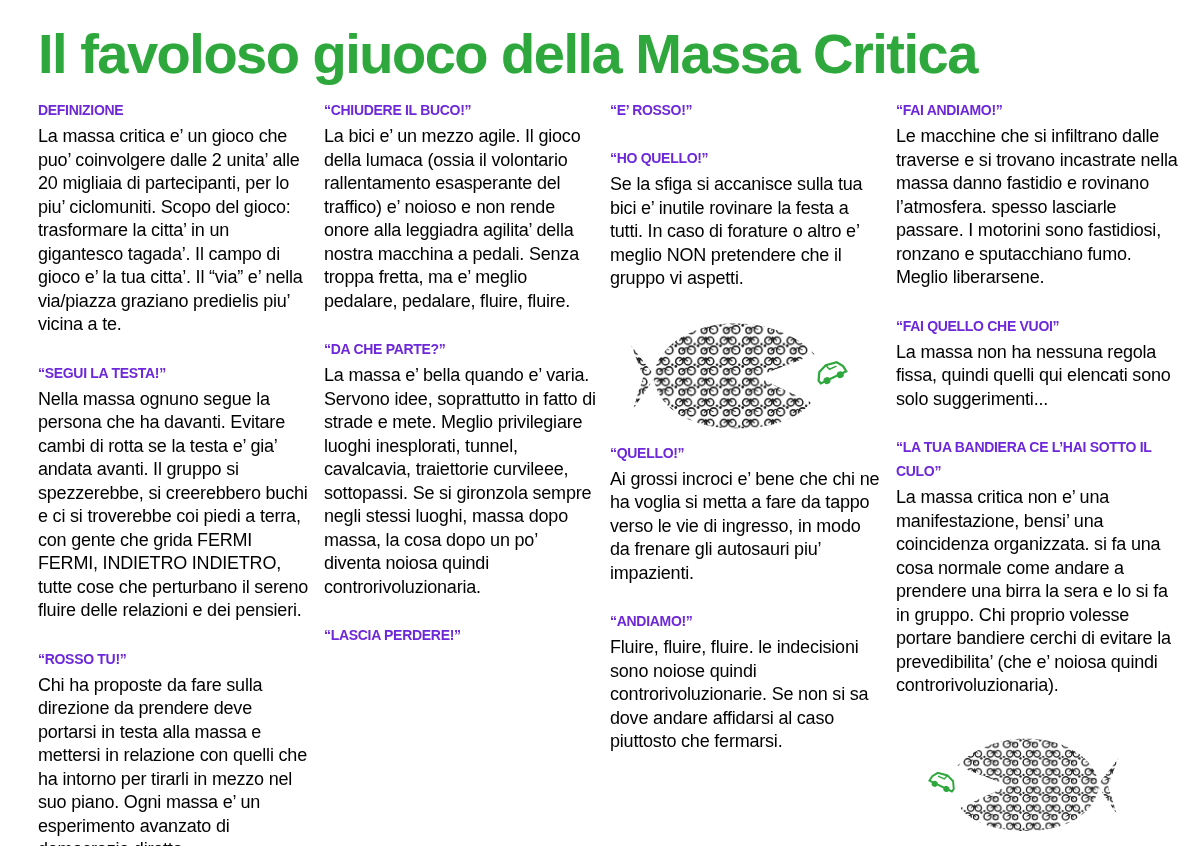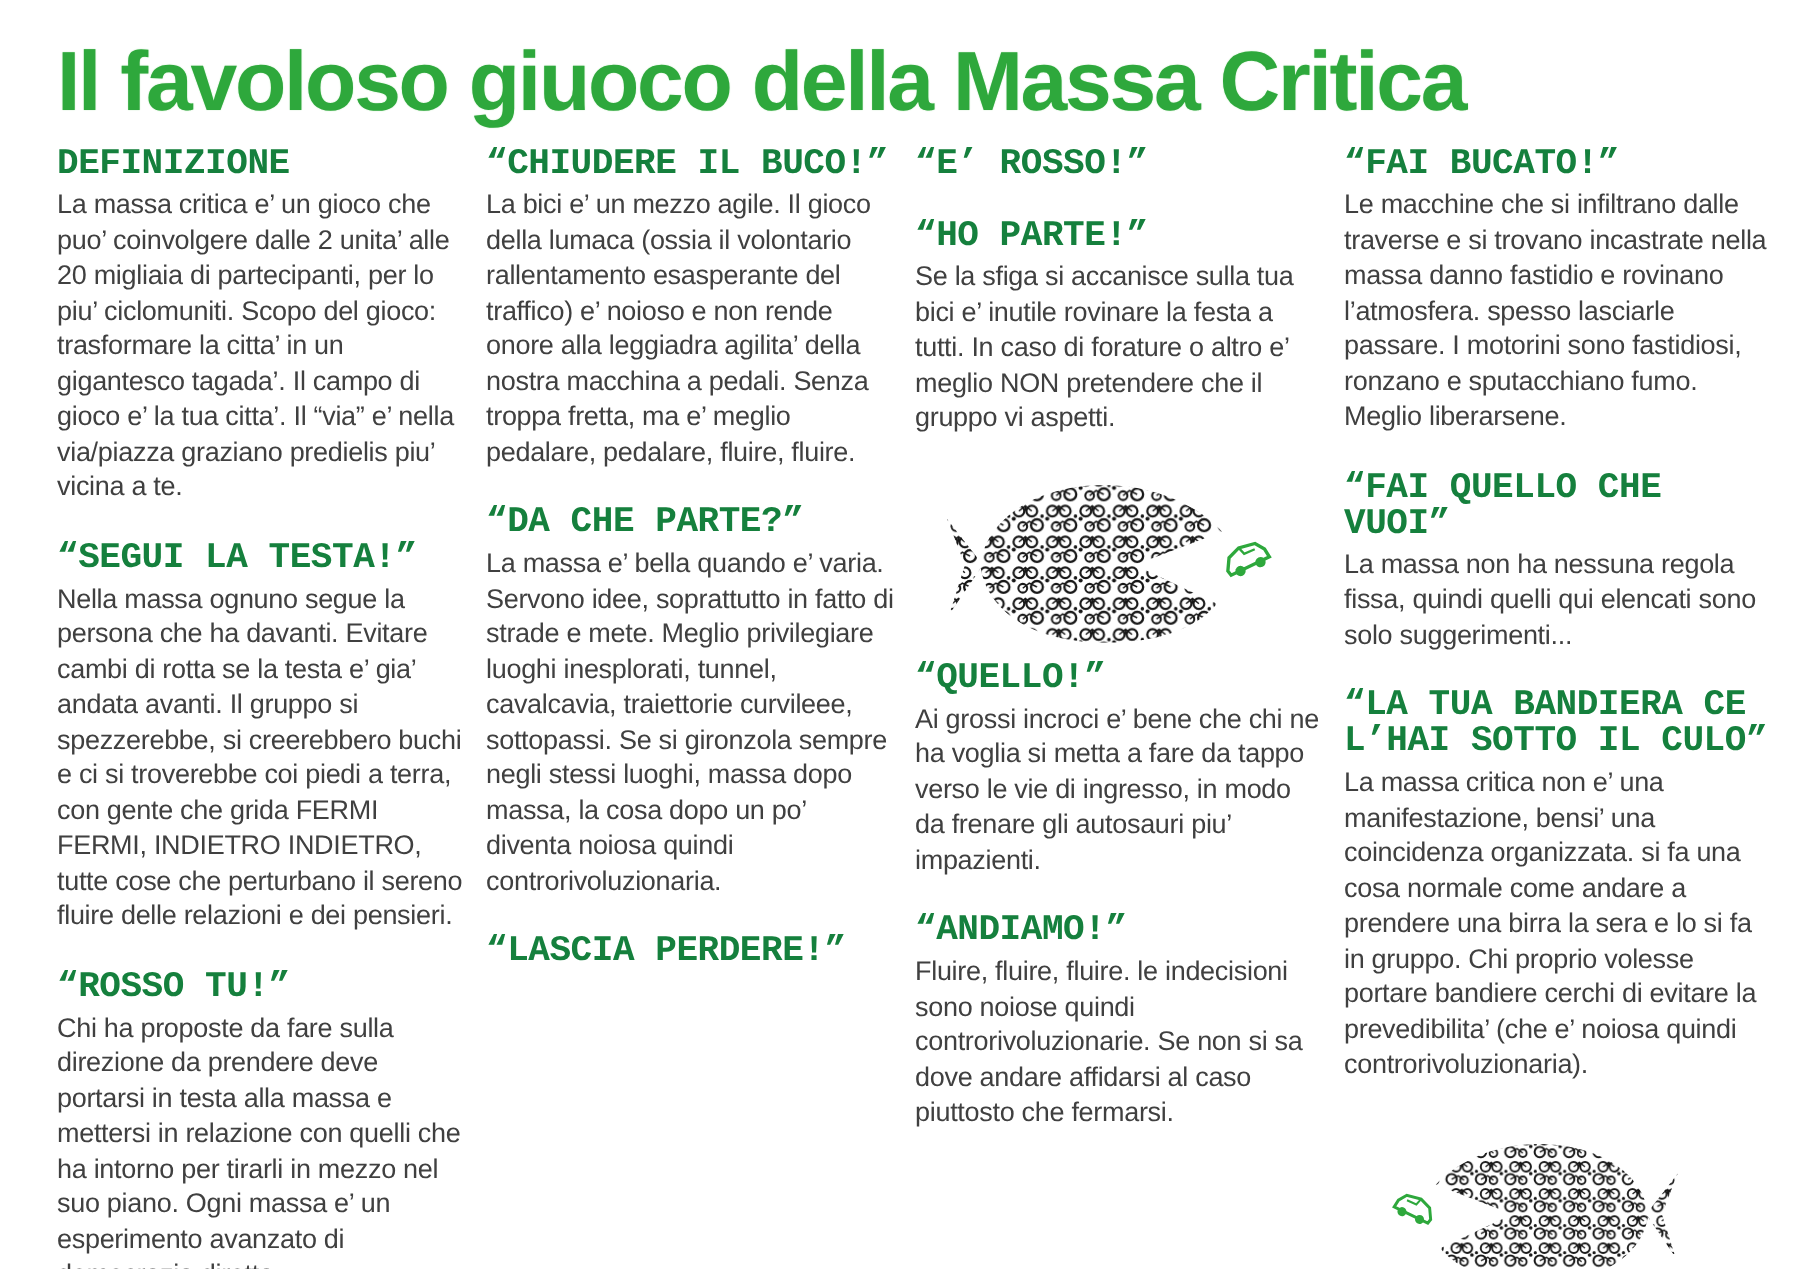--- a/index.html
+++ b/index.html
@@ -29,33 +29,32 @@
   }
   .columns {
     display: flex;
     gap: 14px;
     align-items: flex-start;
   }
   .column { width: 272px; flex: 0 0 272px; }
   .column.last { width: 286px; flex: 0 0 286px; }
   .section { margin-bottom: 24px; }
   .section-heading {
-    color: #15803d;
+    color: #6d28d9;
     font-weight: bold;
-    font-size: 24px;
+    font-size: 14px;
     line-height: 24px;
     letter-spacing: -0.3px;
     margin-bottom: 3px;
-    font-family: Liberation Mono, monospace;
   }
   .section-body {
     font-size: 18px;
     line-height: 23.5px;
     letter-spacing: -0.2px;
-    color: #404040;
+    color: #000000;
   }
   .fish-figure { display: block; }
   .fish-right { margin: 4px 0 6px 18px; }
   .fish-left  { margin: 2px 0 0 28px; }
   .mirror { transform: scaleX(-1); }
 </style>
 </head>
 <body>
 
 <svg width="0" height="0" style="position:absolute" aria-hidden="true">
@@ -106,21 +105,21 @@
       <div class="section">
         <div class="section-heading">“LASCIA PERDERE!”</div>
       </div>
     </div>
 
     <div class="column">
       <div class="section">
         <div class="section-heading">“E’ ROSSO!”</div>
       </div>
       <div class="section">
-        <div class="section-heading">“HO PARTE!”</div>
+        <div class="section-heading">“HO QUELLO!”</div>
         <div class="section-body">Se la sfiga si accanisce sulla tua bici e’ inutile rovinare la festa a tutti. In caso di forature o altro e’ meglio NON pretendere che il gruppo vi aspetti.</div>
       </div>
 
       <svg class="fish-figure fish-right" width="226" height="120" viewBox="0 0 260 140">
         <polygon points="30,72 2,36 16,72 4,110" fill="url(#bikes)"></polygon>
         <path d="M28,72 C32,38 68,12 118,10 C162,8 198,26 216,46 L148,72 L212,102 C194,124 158,134 116,132 C66,130 32,106 28,72 Z" fill="url(#bikes)"></path>
         <g transform="translate(214,62) rotate(-24)">
           <path d="M0,16 L5,7 L15,3 L28,5 L33,12 L34,19 L1,20 Z" fill="none" stroke="#2ea83c" stroke-width="2.6"></path>
           <path d="M15,3 L17,9 L26,9" fill="none" stroke="#2ea83c" stroke-width="1.8"></path>
           <circle cx="9" cy="20" r="4" fill="#2ea83c"></circle>
@@ -133,21 +132,21 @@
         <div class="section-body">Ai grossi incroci e’ bene che chi ne ha voglia si metta a fare da tappo verso le vie di ingresso, in modo da frenare gli autosauri piu’ impazienti.</div>
       </div>
       <div class="section">
         <div class="section-heading">“ANDIAMO!”</div>
         <div class="section-body">Fluire, fluire, fluire. le indecisioni sono noiose quindi controrivoluzionarie. Se non si sa dove andare affidarsi al caso piuttosto che fermarsi.</div>
       </div>
     </div>
 
     <div class="column last">
       <div class="section">
-        <div class="section-heading">“FAI BUCATO!”</div>
+        <div class="section-heading">“FAI ANDIAMO!”</div>
         <div class="section-body">Le macchine che si infiltrano dalle traverse e si trovano incastrate nella massa danno fastidio e rovinano l’atmosfera. spesso lasciarle passare. I motorini sono fastidiosi, ronzano e sputacchiano fumo. Meglio liberarsene.</div>
       </div>
       <div class="section">
         <div class="section-heading">“FAI QUELLO CHE VUOI”</div>
         <div class="section-body">La massa non ha nessuna regola fissa, quindi quelli qui elencati sono solo suggerimenti...</div>
       </div>
       <div class="section">
         <div class="section-heading">“LA TUA BANDIERA CE L’HAI SOTTO IL CULO”</div>
         <div class="section-body">La massa critica non e’ una manifestazione, bensi’ una coincidenza organizzata. si fa una cosa normale come andare a prendere una birra la sera e lo si fa in gruppo. Chi proprio volesse portare bandiere cerchi di evitare la prevedibilita’ (che e’ noiosa quindi controrivoluzionaria).</div>
       </div>

